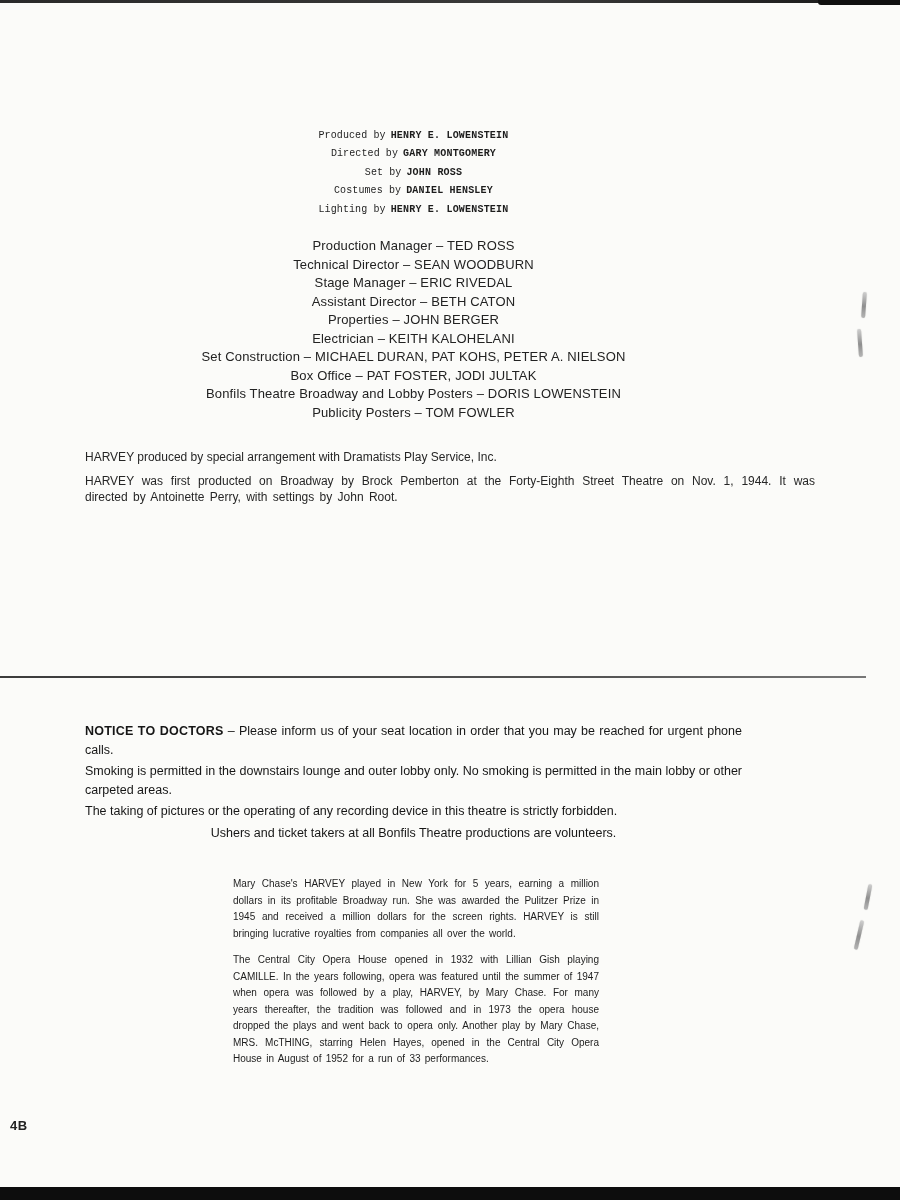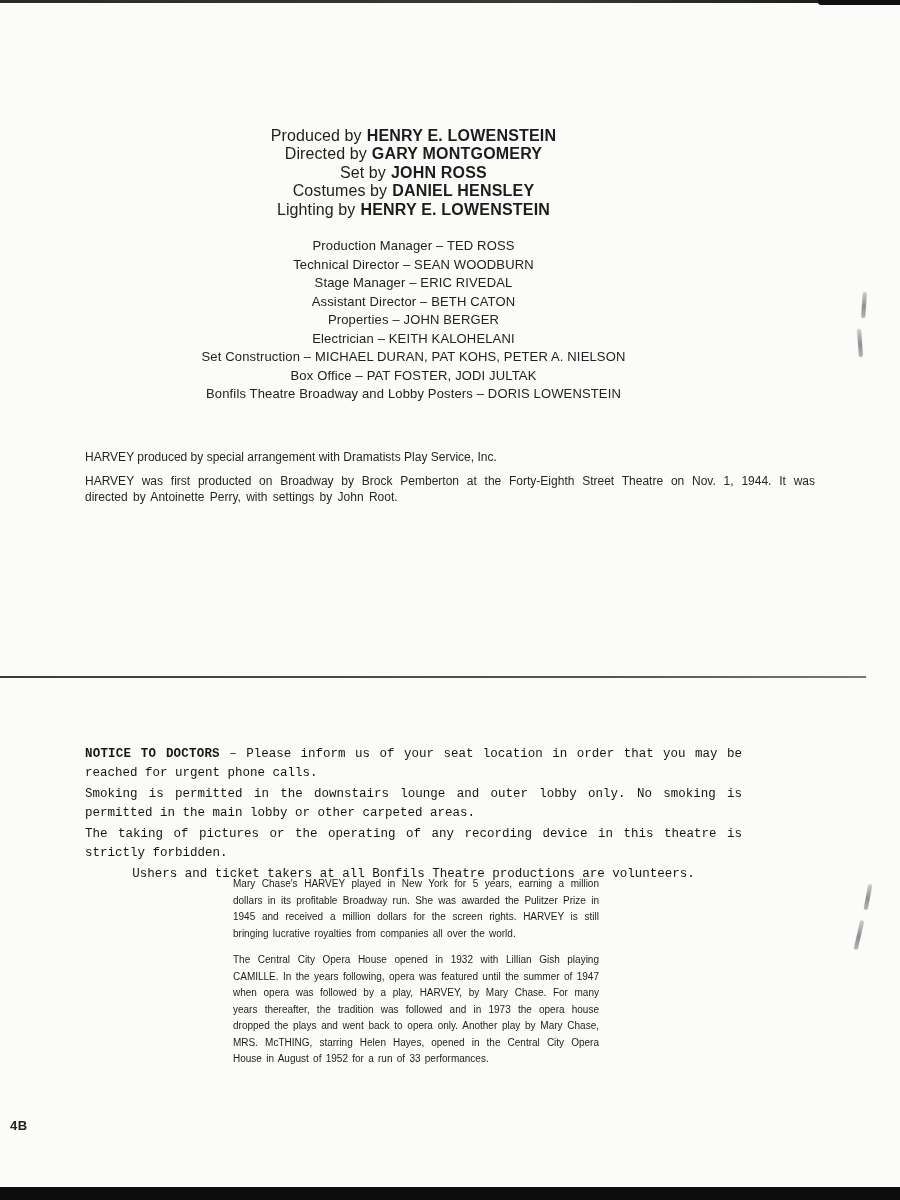--- a/index.html
+++ b/index.html
@@ -21,34 +21,34 @@
   .staple{position:absolute;width:4px;height:26px;border-radius:2px;
     background:linear-gradient(to bottom,#cfcfcf,#8f8f8f 55%,#b5b5b5);
     box-shadow:0 0 1px rgba(0,0,0,.25);}
   .s1a{left:862px;top:292px;transform:rotate(4deg);}
   .s1b{left:858px;top:329px;transform:rotate(-4deg);height:28px;}
   .s2a{left:866px;top:884px;transform:rotate(11deg);}
   .s2b{left:857px;top:920px;transform:rotate(13deg);height:30px;}
 
   
   .center-col{position:absolute;left:85px;width:657px;text-align:center;}
-  .credits-top{top:127px;font-size:16px;line-height:18.4px;letter-spacing:.1px;}
+  .credits-top{top:127px;font-size:10px;line-height:18.4px;letter-spacing:.1px;font-family:Liberation Mono, monospace;}
   .credit-label{font-weight:normal;color:#1e1e1e;}
   .credit-name{font-weight:bold;margin-left:5px;letter-spacing:.2px;}
   .staff-list{top:237px;font-size:13px;line-height:18.5px;color:#222;}
   .staff-line{letter-spacing:.15px;}
 
   
   .notes{position:absolute;left:85px;top:449px;width:730px;font-size:12px;line-height:16px;color:#262626;}
   .notes p{margin:0;}
   .notes p + p{margin-top:8px;text-align:justify;word-spacing:2px;}
 
   
-  .notices{position:absolute;left:85px;top:745px;width:657px;
-    font-family:Liberation Mono, monospace;font-size:12.5px;line-height:18.5px;color:#161616;}
+  .notices{position:absolute;left:85px;top:722px;width:657px;
+    font-family:Liberation Sans, sans-serif;font-size:12.5px;line-height:18.5px;color:#161616;}
   .notices p{margin:0 0 3px 0;text-align:justify;}
   .notices p:last-child{text-align:center;}
   .notice-lead{font-weight:bold;letter-spacing:.2px;}
 
   
   .history{position:absolute;left:233px;top:876px;width:366px;
     font-size:10px;line-height:16.5px;color:#1d1d1d;text-align:justify;word-spacing:1.5px;}
   .history p{margin:0;}
   .history p + p{margin-top:10px;}
 
@@ -83,20 +83,21 @@
   <section class="center-col staff-list">
     <div class="staff-line">Production Manager – TED ROSS</div>
     <div class="staff-line">Technical Director – SEAN WOODBURN</div>
     <div class="staff-line">Stage Manager – ERIC RIVEDAL</div>
     <div class="staff-line">Assistant Director – BETH CATON</div>
     <div class="staff-line">Properties – JOHN BERGER</div>
     <div class="staff-line">Electrician – KEITH KALOHELANI</div>
     <div class="staff-line">Set Construction – MICHAEL DURAN, PAT KOHS, PETER A. NIELSON</div>
     <div class="staff-line">Box Office – PAT FOSTER, JODI JULTAK</div>
     <div class="staff-line">Bonfils Theatre Broadway and Lobby Posters – DORIS LOWENSTEIN</div>
+    <div class="staff-line">Publicity Posters – TOM FOWLER</div>
   </section>
 
   <section class="notes">
     <p>HARVEY produced by special arrangement with Dramatists Play Service, Inc.</p>
     <p>HARVEY was first producted on Broadway by Brock Pemberton at the Forty-Eighth Street Theatre on Nov. 1, 1944. It was directed by Antoinette Perry, with settings by John Root.</p>
   </section>
 
   <div class="divider"></div>
 
   <section class="notices">

